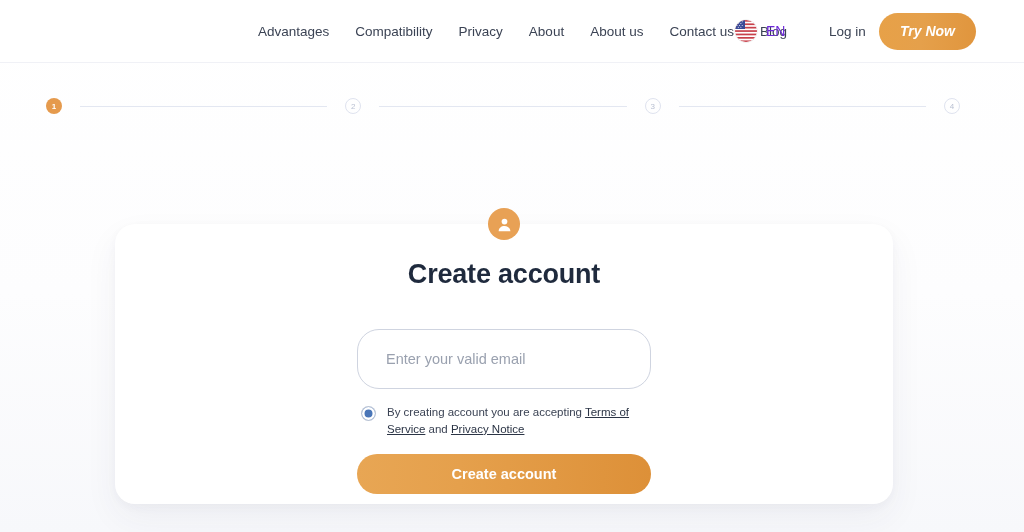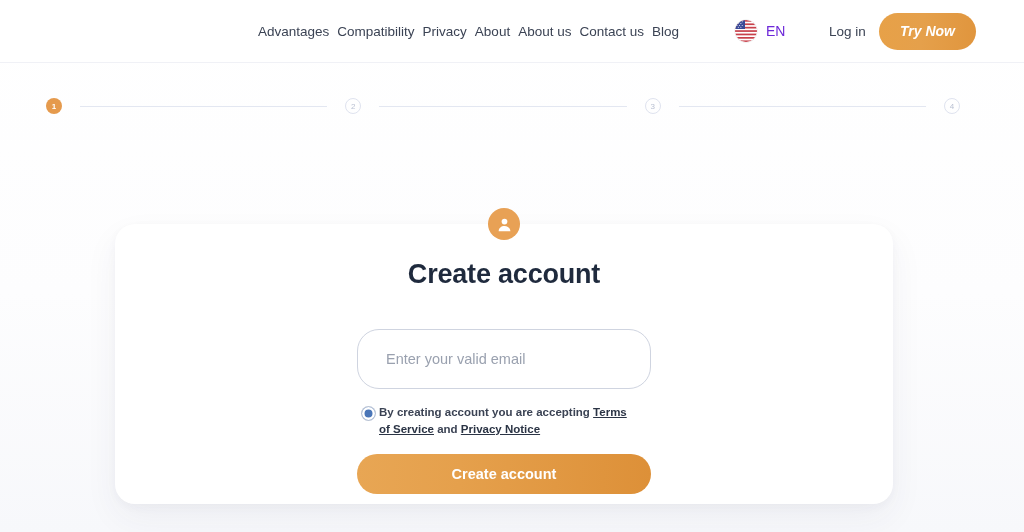--- a/index.html
+++ b/index.html
@@ -59,21 +59,21 @@
     margin-left: 1px;
     margin-top: 1px;
     flex: none;
   }
 
   .nav {
     position: absolute;
     left: 258px;
     display: flex;
     align-items: center;
-    gap: 8px;
+    gap: 26px;
   }
   .nav-link {
     font-size: 13.5px;
     color: #3b4354;
     text-decoration: none;
     white-space: nowrap;
     cursor: pointer;
   }
 
   .lang {
@@ -231,26 +231,25 @@
     width: 13px;
     height: 13px;
     border-radius: 50%;
     background: #4a76b8;
     box-shadow: inset 0 0 0 2.5px #ffffff, 0 0 0 1px #b9c3d4;
     flex: none;
     margin-top: 3px;
     cursor: pointer;
   }
   .terms-text {
-    margin-left: 4px;
+    margin-left: 12px;
     font-size: 11.5px;
     line-height: 1.45;
     color: #3b4354;
     max-width: 258px;
-    font-weight: bold;
   }
   .terms-text a {
     color: #2b3445;
     text-decoration: underline;
     cursor: pointer;
   }
 
   .submit-btn {
     margin-top: 17px;
     width: 294px;

